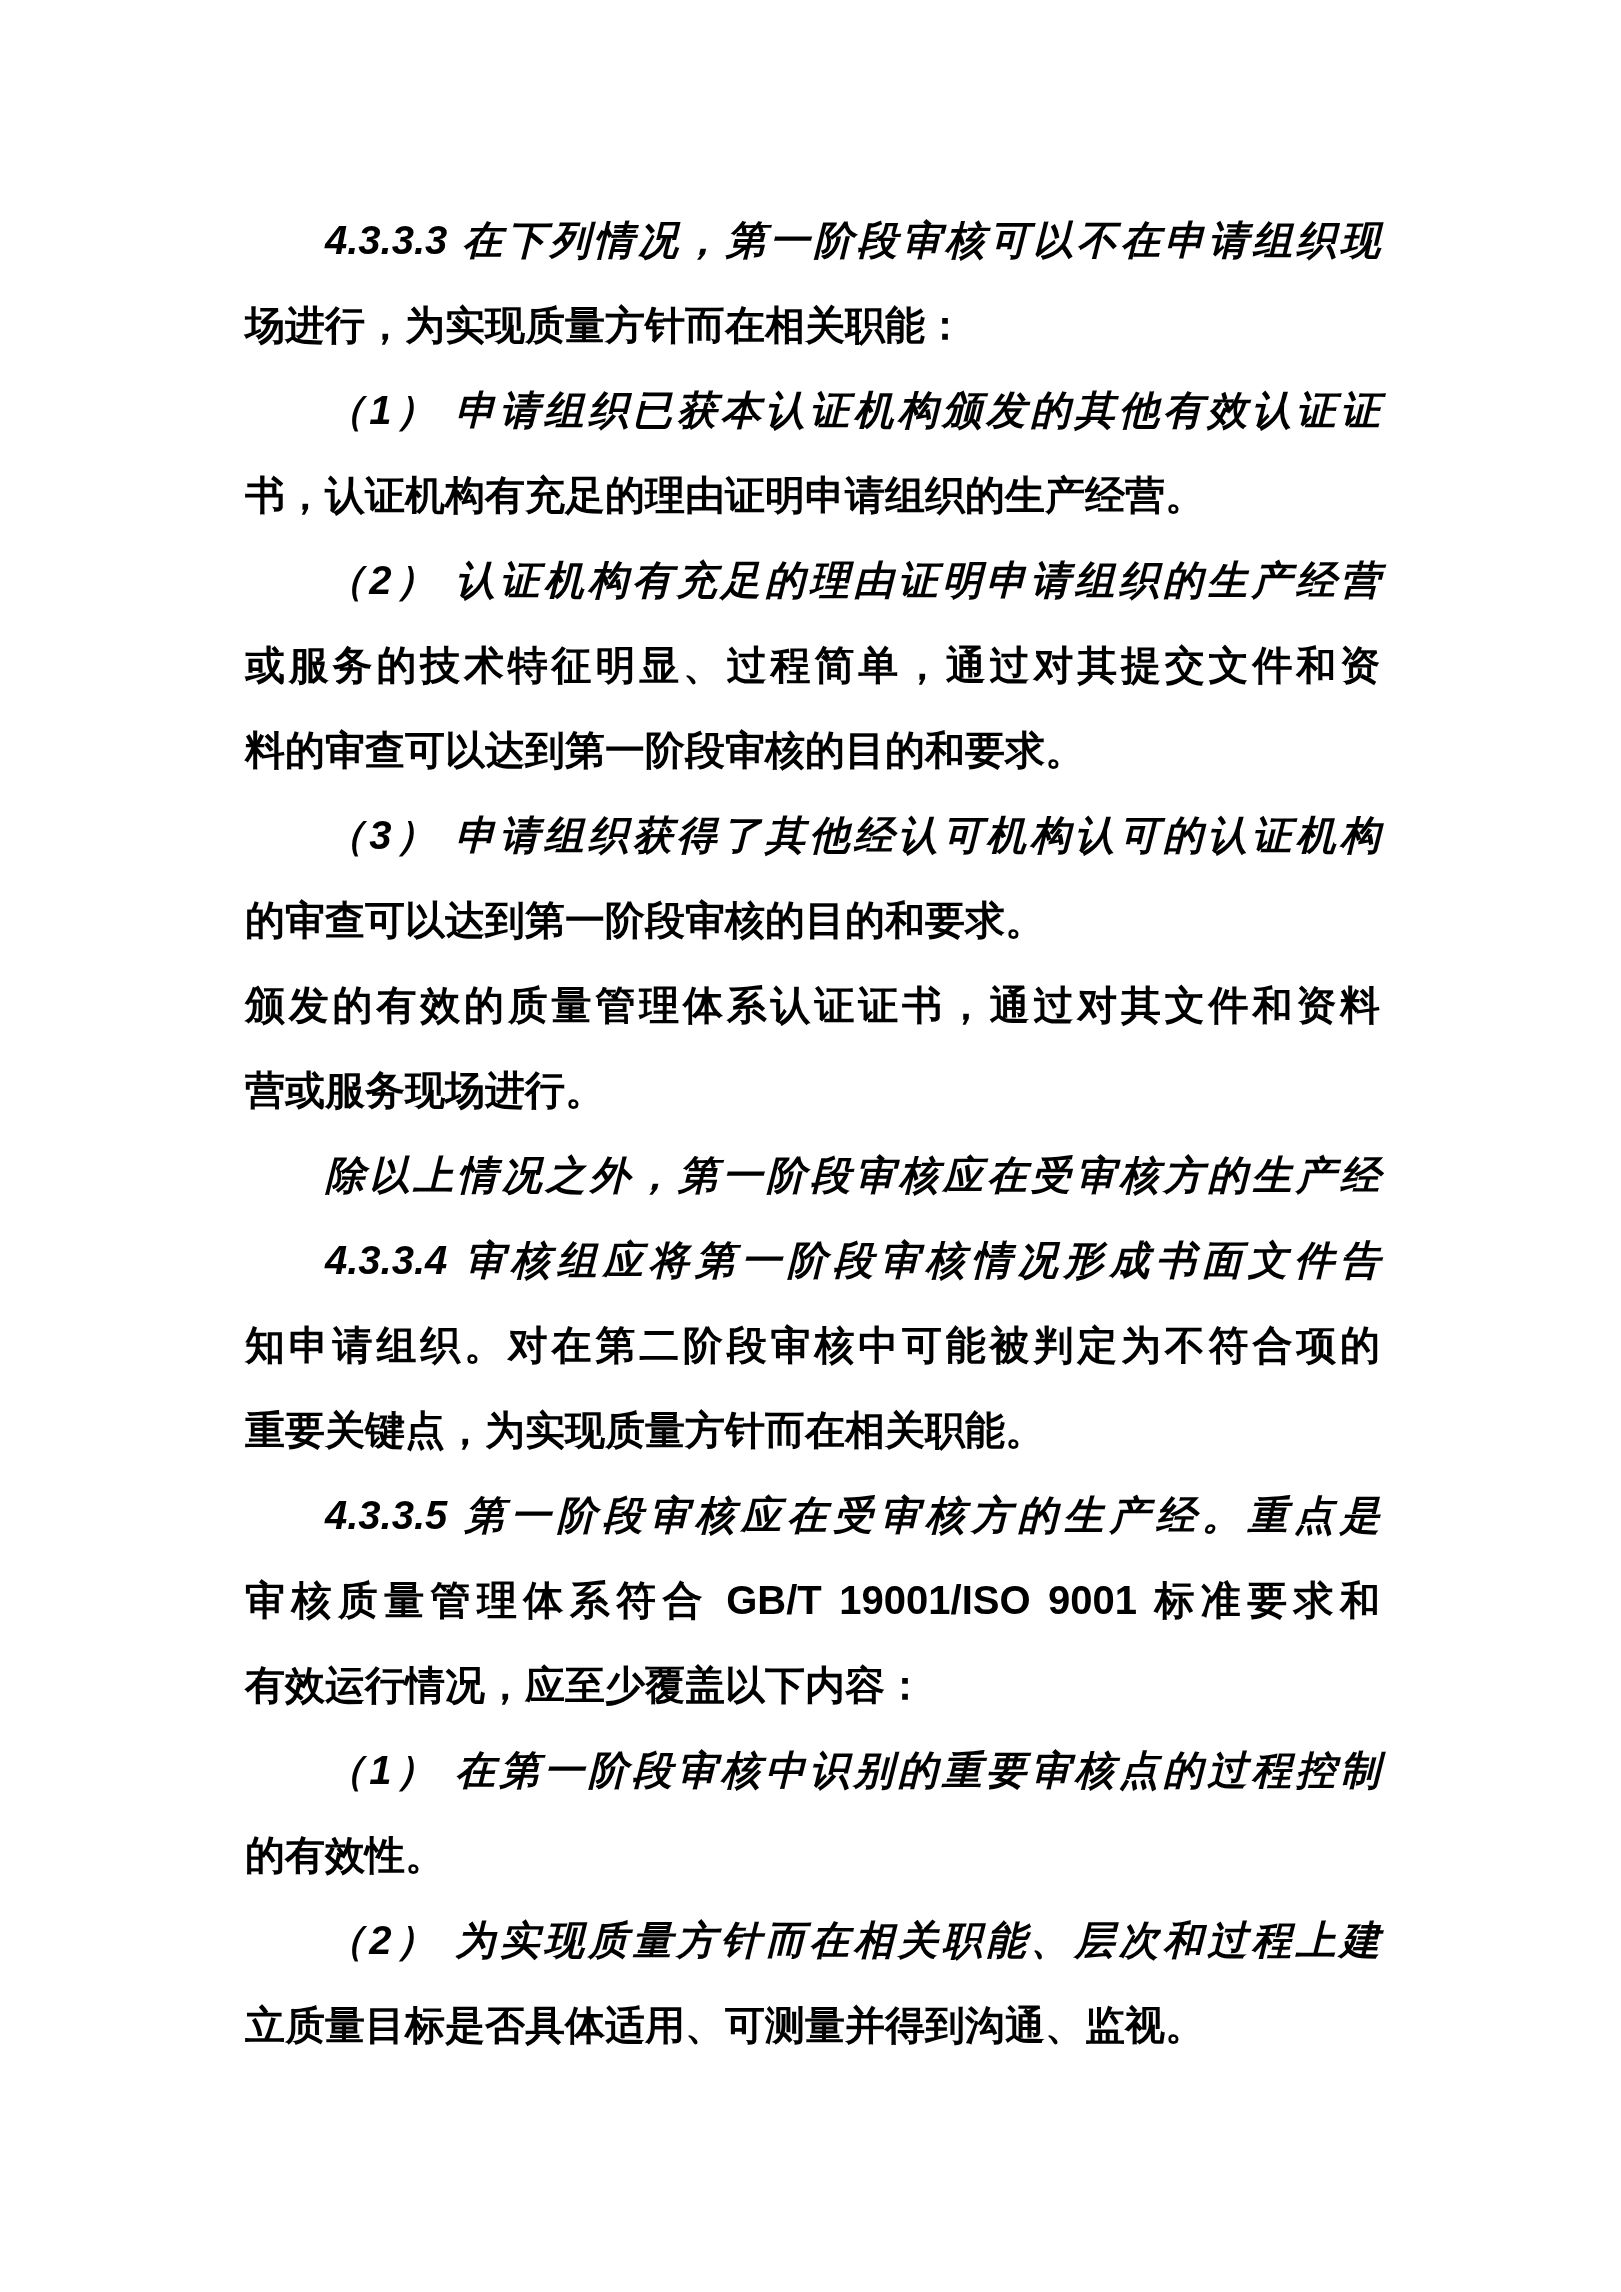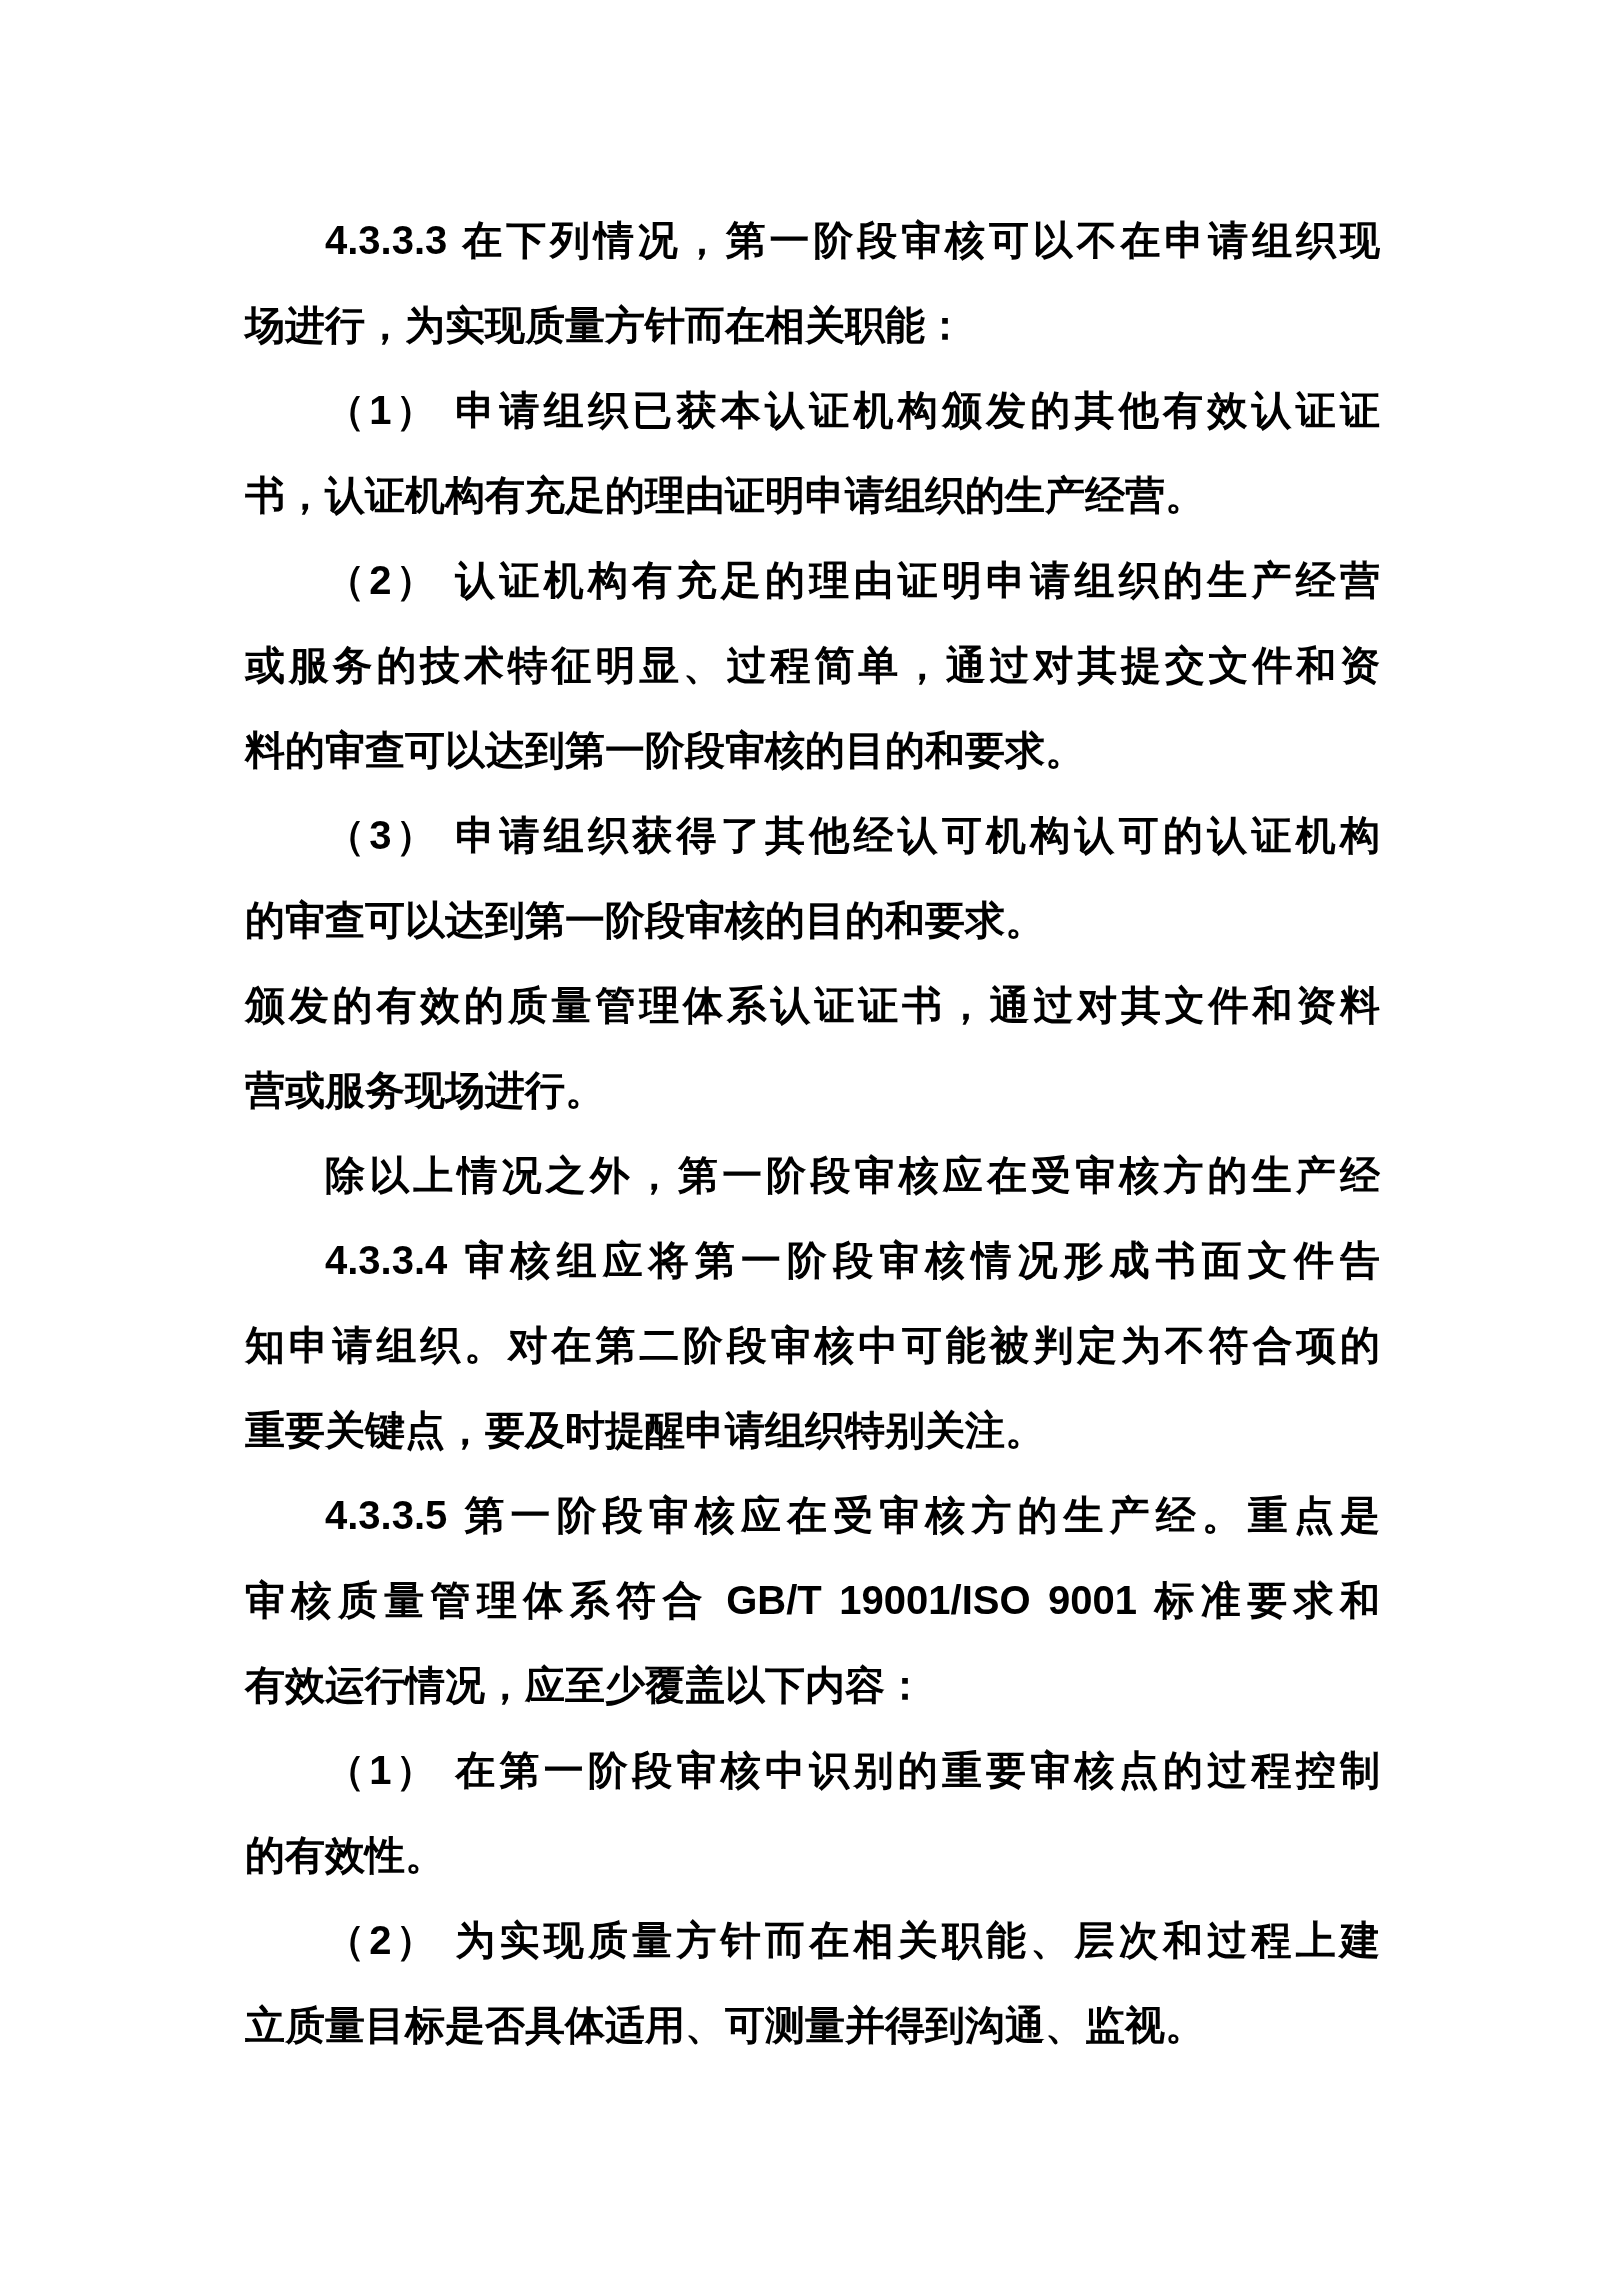--- a/index.html
+++ b/index.html
@@ -31,20 +31,21 @@
     padding: 0;
   }
   .line {
     text-align: justify;
     text-align-last: justify;
     text-justify: inter-character;
     white-space: nowrap;
   }
   .line.indent {
     text-indent: 2em;
+    font-style: italic;
   }
   .line.para-end {
     text-align-last: left;
   }
 </style>
 </head>
 <body>
 
 <div class="page">
   <div class="text-block" id="text-block" style="color: rgb(0, 0, 0);">
@@ -66,21 +67,21 @@
         <div class="line para-end">的审查可以达到第一阶段审核的目的和要求。</div>
         <div class="line">颁发的有效的质量管理体系认证证书，通过对其文件和资料</div>
       </div>
       <div class="paragraph">
         <div class="line para-end">营或服务现场进行。</div>
         <div class="line indent">除以上情况之外，第一阶段审核应在受审核方的生产经</div>
       </div>
       <div class="paragraph">
         <div class="line indent">4.3.3.4 审核组应将第一阶段审核情况形成书面文件告</div>
         <div class="line">知申请组织。对在第二阶段审核中可能被判定为不符合项的</div>
-        <div class="line para-end">重要关键点，要及时提醒申请组织特别关注。</div>
+        <div class="line para-end">重要关键点，为实现质量方针而在相关职能。</div>
       </div>
       <div class="paragraph">
         <div class="line indent">4.3.3.5 第一阶段审核应在受审核方的生产经。重点是</div>
         <div class="line">审核质量管理体系符合 GB/T 19001/ISO 9001 标准要求和</div>
         <div class="line para-end">有效运行情况，应至少覆盖以下内容：</div>
       </div>
       <div class="paragraph">
         <div class="line indent">（1） 在第一阶段审核中识别的重要审核点的过程控制</div>
         <div class="line para-end">的有效性。</div>
       </div>

